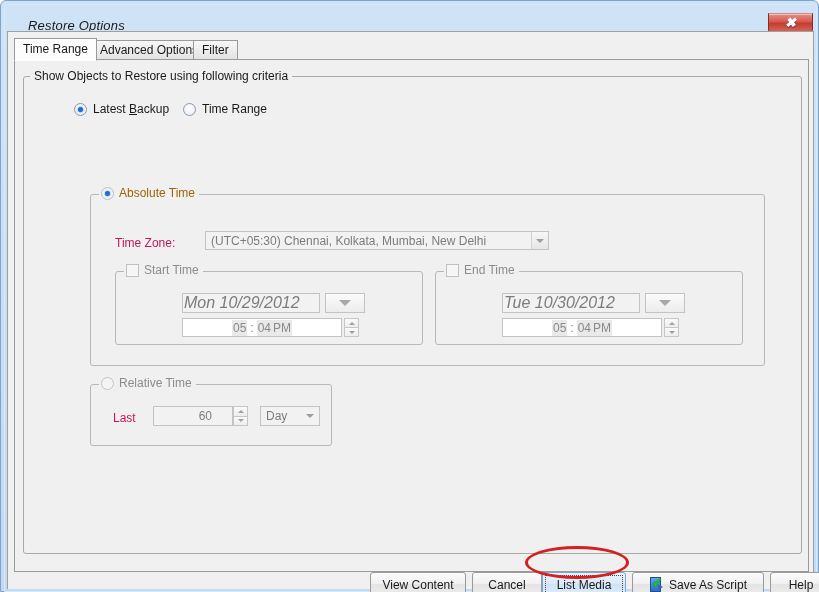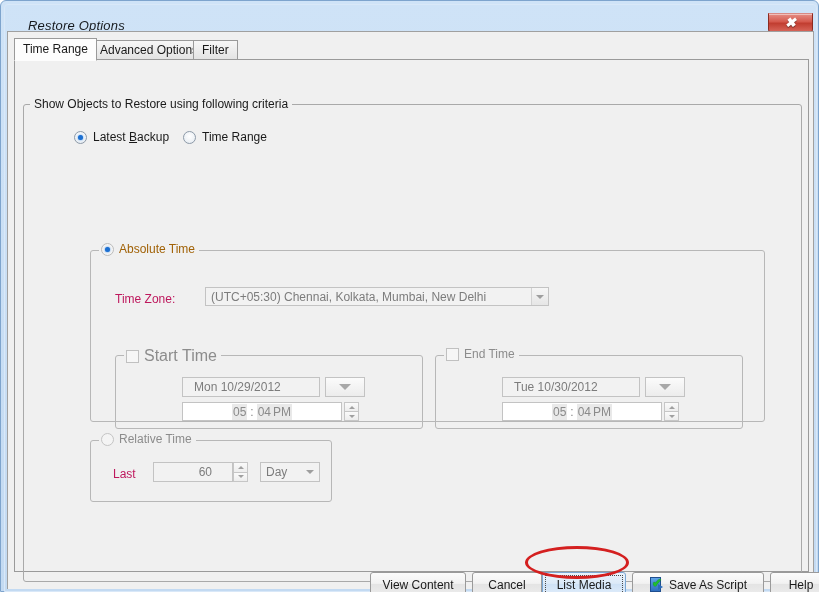--- a/index.html
+++ b/index.html
@@ -137,21 +137,20 @@
     background: #f0f0f0;
     border: 1px solid #9a9a9a;
   }
 
   
   .groupbox {
     position: absolute;
     box-sizing: border-box;
     border: 1px solid #b7b7b7;
     border-radius: 3px;
-    margin-top: 28px;
   }
   .groupbox > .gb-title {
     position: absolute;
     top: -8px;
     left: 8px;
     background: #f0f0f0;
     padding: 0 4px;
     font-size: 12px;
     white-space: nowrap;
     color: #1a1a1a;
@@ -281,27 +280,28 @@
     border-right: 4px solid transparent;
     border-top: 4px solid #9e9e9e;
   }
 
   
   .textbox {
     position: absolute;
     box-sizing: border-box;
     border: 1px solid #c3c3c3;
     background: #f2f2f2;
-    font-size: 12px;
+    font-size: 16px;
     color: #7c7c7c;
     display: flex;
     align-items: center;
-    padding-left: 11px;
+    padding-left: 1px;
     white-space: nowrap;
     overflow: hidden;
+    font-style: italic;
   }
 
   
   .dropbtn {
     position: absolute;
     box-sizing: border-box;
     border: 1px solid #c3c3c3;
     background: linear-gradient(to bottom, #fbfbfb 0%, #ececec 100%);
     display: flex;
     align-items: center;
@@ -537,21 +537,21 @@
           <div class="combo" style="left:114px; top:36px; width:344px; height:19px;">
             <div class="combo-text">(UTC+05:30) Chennai, Kolkata, Mumbai, New Delhi</div>
             <div class="combo-arrow">
                 <span class="tri-down"></span>
               </div>
           </div>
 
           <div class="groupbox disabled" id="gb-start">
             <div class="gb-title-ctl">
               <span class="cb-box"></span>
-              <span style="color:#8c8c8c;font-size:16px;">Start Time</span>
+              <span style="color:#8c8c8c;font-size:12px;">Start Time</span>
             </div>
 
             <div class="textbox" style="left:66px; top:21px; width:138px; height:20px;">Mon 10/29/2012</div>
 
             <div class="dropbtn" style="left:209px; top:21px; width:40px; height:20px;">
               <span class="tri-down"></span>
             </div>
 
             <div class="timefield" style="left:66px; top:46px; width:160px; height:19px;">
               <span class="seg">05</span>

